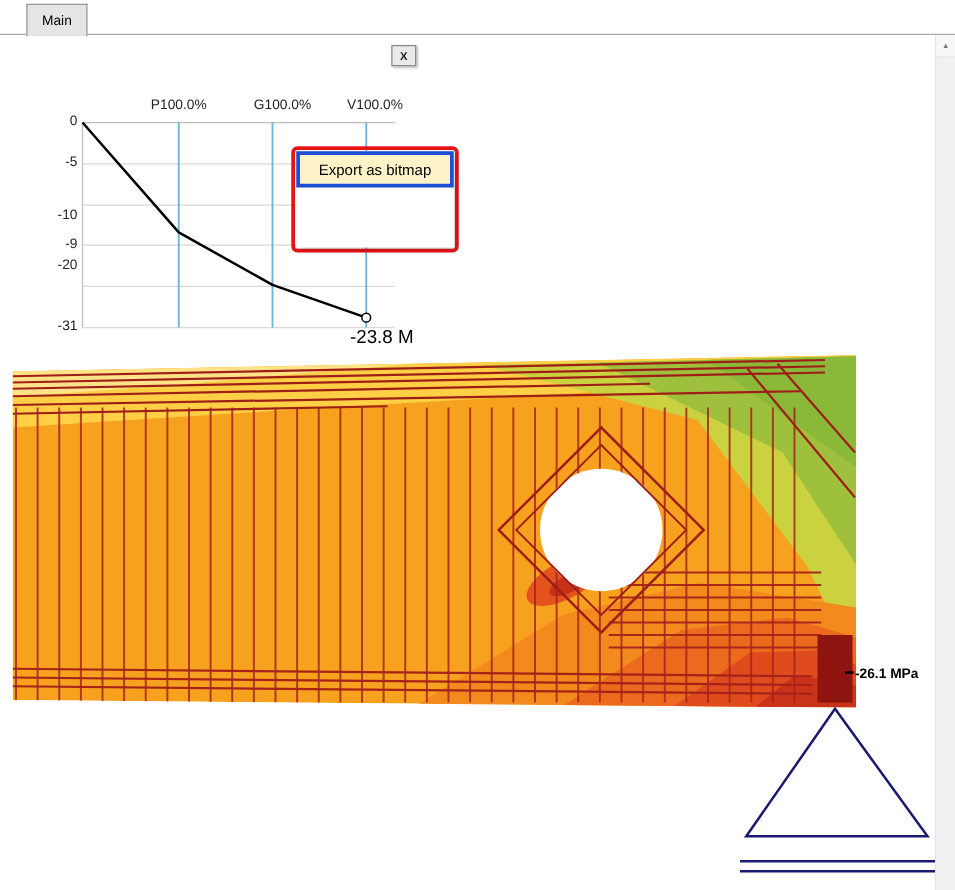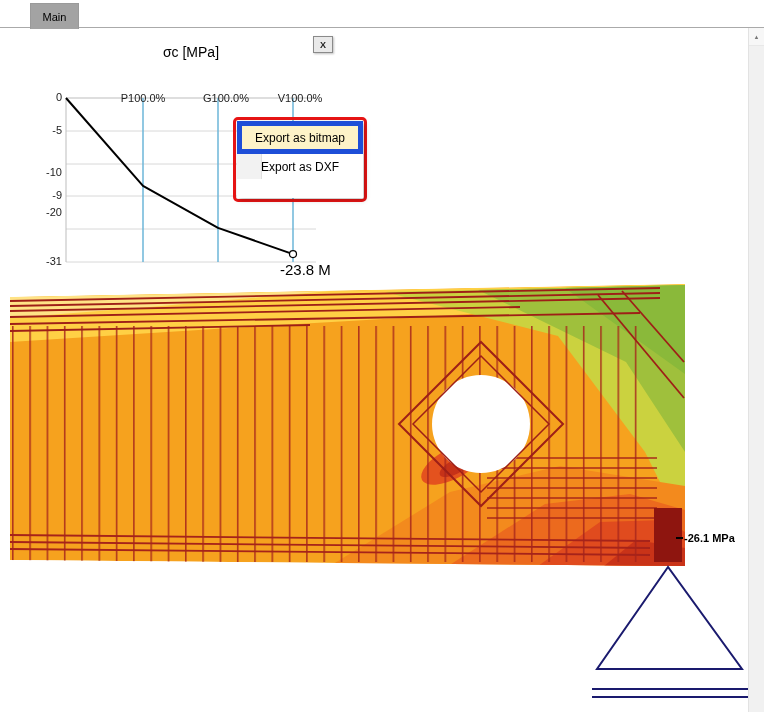--- a/index.html
+++ b/index.html
@@ -2,77 +2,76 @@
 <html><head>
 <meta charset="utf-8">
 <style>
   html,body{margin:0;padding:0;}
   body{
     width:764px;height:712px;position:relative;overflow:hidden;
     background:#ffffff;font-family:"Liberation Sans",sans-serif;color:#000;
   }
   
   .tab{
-    position:absolute;left:30px;top:3px;width:47px;height:25px;
-    background:#a3a3a3;border:1px solid #9a9a9a;border-bottom:none;
+    position:absolute;left:21px;top:3px;width:47px;height:25px;
+    background:#e5e5e5;border:1px solid #9a9a9a;border-bottom:none;
     display:flex;align-items:center;justify-content:center;
     font-size:11px;z-index:3;
   }
   .tabline{position:absolute;left:0;top:27px;width:764px;height:1px;background:#aaaaaa;z-index:1;}
   
   .scrollbar{position:absolute;right:0;top:28px;bottom:0;width:15px;background:#f1f1f1;border-left:1px solid #e2e2e2;z-index:2;}
   .scroll-btn{height:17px;background:#f7f7f7;border-bottom:1px solid #e8e8e8;display:flex;align-items:center;justify-content:center;}
   .scroll-btn .arrow{font-size:6px;color:#777;line-height:1;}
   
   .chart{position:absolute;left:20px;top:30px;width:340px;height:254px;z-index:4;}
   .chart-title{position:absolute;left:46px;top:14px;width:250px;text-align:center;font-size:14px;}
   #chart-svg{position:absolute;left:0;top:0;}
   .ylab{position:absolute;left:0;width:42px;text-align:right;font-size:11px;color:#222;}
-  .xlab{position:absolute;width:80px;text-align:center;font-size:11px;color:#222;top:48px;margin-top:14px;}
+  .xlab{position:absolute;width:80px;text-align:center;font-size:11px;color:#222;top:48px;}
   .endlab{position:absolute;left:260px;top:231px;font-size:15px;color:#000;white-space:nowrap;}
   .chart-close{
     position:absolute;left:313px;top:36px;width:20px;height:17px;z-index:5;
     background:#e9e9e9;border:1px solid #8a8a8a;font-size:9px;font-weight:bold;color:#222;
     padding:0;font-family:"Liberation Sans",sans-serif;box-shadow:1px 1px 2px rgba(0,0,0,.25);
   }
   
   .annotation{
     position:absolute;left:233px;top:117px;width:128px;height:79px;
     border:3px solid #e81515;border-radius:5px;z-index:10;
   }
   .menu{
     position:absolute;left:1px;top:1px;right:1px;bottom:1px;background:#ffffff;
     box-shadow:2px 2px 5px rgba(0,0,0,.25);
   }
   .menu-item{
     position:relative;height:25px;display:flex;align-items:center;justify-content:center;
     font-size:12px;color:#000;
   }
   .menu-item .gutter{position:absolute;left:0;top:0;bottom:0;width:24px;background:#f2f2f2;border-right:1px solid #e0e0e0;}
-  .menu-item.highlight{background:#fdf3c8;border:5px solid #1d4ed8;height:23px;}
+  .menu-item.highlight{background:#fdf3c8;border:3px solid #1d4ed8;height:23px;}
   .menu-item .lbl{position:relative;z-index:1;}
   
   #fea-svg{position:absolute;left:0;top:280px;z-index:1;}
 </style>
 </head>
 <body>
 
 <div class="tab">
   <span>Main</span>
 </div>
 <div class="tabline"></div>
 
 <div class="scrollbar">
   <div class="scroll-btn">
     <span class="arrow">▲</span>
   </div>
 </div>
 
 <div class="chart">
-  <div class="chart-title">σc [MPa]</div>
 
   <svg id="chart-svg" width="340" height="254" viewBox="0 0 340 254">
     <g stroke="#d8d8d8" stroke-width="1">
       <line x1="46" y1="68" x2="296" y2="68" stroke="#bdbdbd"></line>
       <line x1="46" y1="101" x2="296" y2="101"></line>
       <line x1="46" y1="134" x2="296" y2="134"></line>
       <line x1="46" y1="166" x2="296" y2="166"></line>
       <line x1="46" y1="199" x2="296" y2="199"></line>
       <line x1="46" y1="232" x2="296" y2="232"></line>
       <line x1="46" y1="68" x2="46" y2="232" stroke="#bdbdbd"></line>
@@ -99,24 +98,20 @@
 
   <span class="endlab">-23.8 M</span>
 </div>
 
 <button class="chart-close">X</button>
 
 <div class="annotation">
   <div class="menu">
     <div class="menu-item highlight">
       <span class="lbl">Export as bitmap</span>
-    </div>
-    <div class="menu-item">
-      <span class="gutter"></span>
-      <span class="lbl">Export as DXF</span>
     </div>
   </div>
 </div>
 
 <svg id="fea-svg" width="749" height="432" viewBox="0 0 749 432">
   <defs>
     <clipPath id="beamClip">
         <polygon points="10,17 685,4 685,286 10,280"></polygon>
       </clipPath>
     <pattern id="stirrups" x="12" y="0" width="17.3" height="432" patternUnits="userSpaceOnUse">

